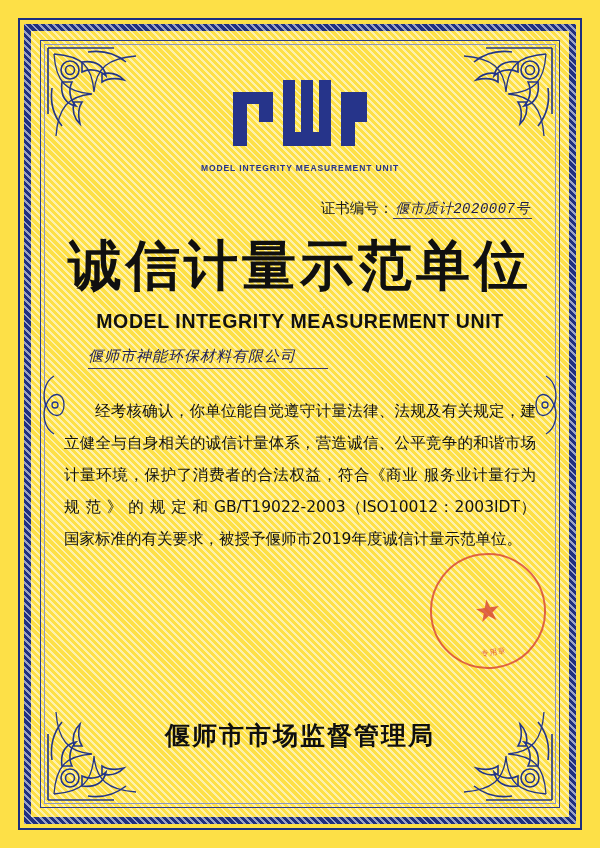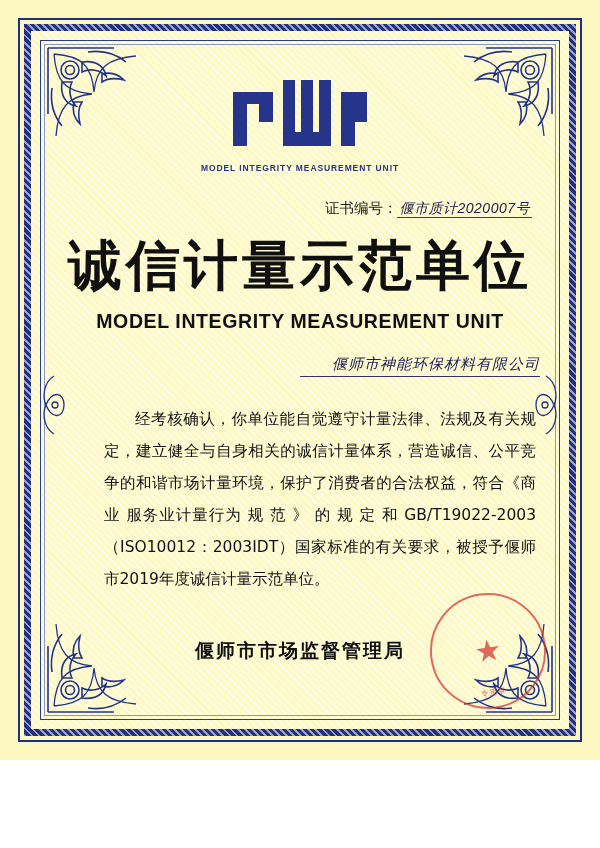--- a/index.html
+++ b/index.html
@@ -9,22 +9,22 @@
   }
   body {
     width: 600px;
     height: 848px;
     font-family: "Liberation Sans", sans-serif;
     overflow: hidden;
   }
   .certificate {
     position: relative;
     width: 600px;
-    height: 760px;
-    background: #fef9c3;
+    height: 848px;
+    background: #fde047;
     box-sizing: border-box;
   }
   
   .frame-outer {
     position: absolute;
     left: 18px;
     top: 18px;
     right: 18px;
     bottom: 18px;
     border: 2px solid #1c2f80;
@@ -115,21 +115,21 @@
     color: #151515;
     padding-right: 8px;
   }
   .cert-no-label {
     font-family: "DejaVu Sans", sans-serif;
     font-size: 14.5px;
     color: #1a1a1a;
     margin-top: 24px;
   }
   .cert-no-value {
-    font-family: Liberation Sans, sans-serif;
+    font-family: Liberation Mono, monospace;
     font-size: 14px;
     color: #1c1c4a;
     border-bottom: 1px solid #3a3a6a;
     padding: 0 2px 1px 2px;
     font-style: italic;
     letter-spacing: 0.5px;
   }
   .title-cn {
     margin-top: 12px;
     text-align: center;
@@ -142,23 +142,22 @@
   .title-en {
     margin-top: 7px;
     text-align: center;
     font-family: "Liberation Sans", sans-serif;
     font-size: 19.5px;
     font-weight: bold;
     color: #111111;
     letter-spacing: 0.6px;
   }
   .recipient-row {
-    margin-top: 22px;
+    margin-top: 14px;
     padding-left: 28px;
-    text-align: right;
   }
   .recipient {
     display: inline-block;
     font-family: "DejaVu Sans", sans-serif;
     font-size: 15px;
     color: #1d1d55;
     font-style: italic;
     letter-spacing: 1px;
     border-bottom: 1px solid #33336b;
     padding-bottom: 2px;
@@ -166,21 +165,20 @@
   }
   .body-text {
     margin-top: 26px;
     font-family: "DejaVu Sans", sans-serif;
     font-size: 15.5px;
     line-height: 32px;
     color: #111111;
     text-align: justify;
     text-align-last: left;
     padding: 0 4px;
-    margin-left: 40px;
   }
   .body-text p {
     margin: 0;
     text-indent: 2em;
   }
   .issuer-row {
     margin-top: 46px;
     text-align: right;
     padding-right: 58px;
     font-family: "DejaVu Sans", sans-serif;
@@ -218,21 +216,21 @@
     color: #d4312f;
     letter-spacing: 1px;
   }
   .footer-org {
     position: absolute;
     left: 0;
     right: 0;
     bottom: 36px;
     text-align: center;
     font-family: "DejaVu Sans", sans-serif;
-    font-size: 19px;
+    font-size: 25px;
     font-weight: bold;
     color: #0f0f0f;
     letter-spacing: 2px;
   }
 </style>
 </head>
 <body>
 
 <div class="certificate">
 

